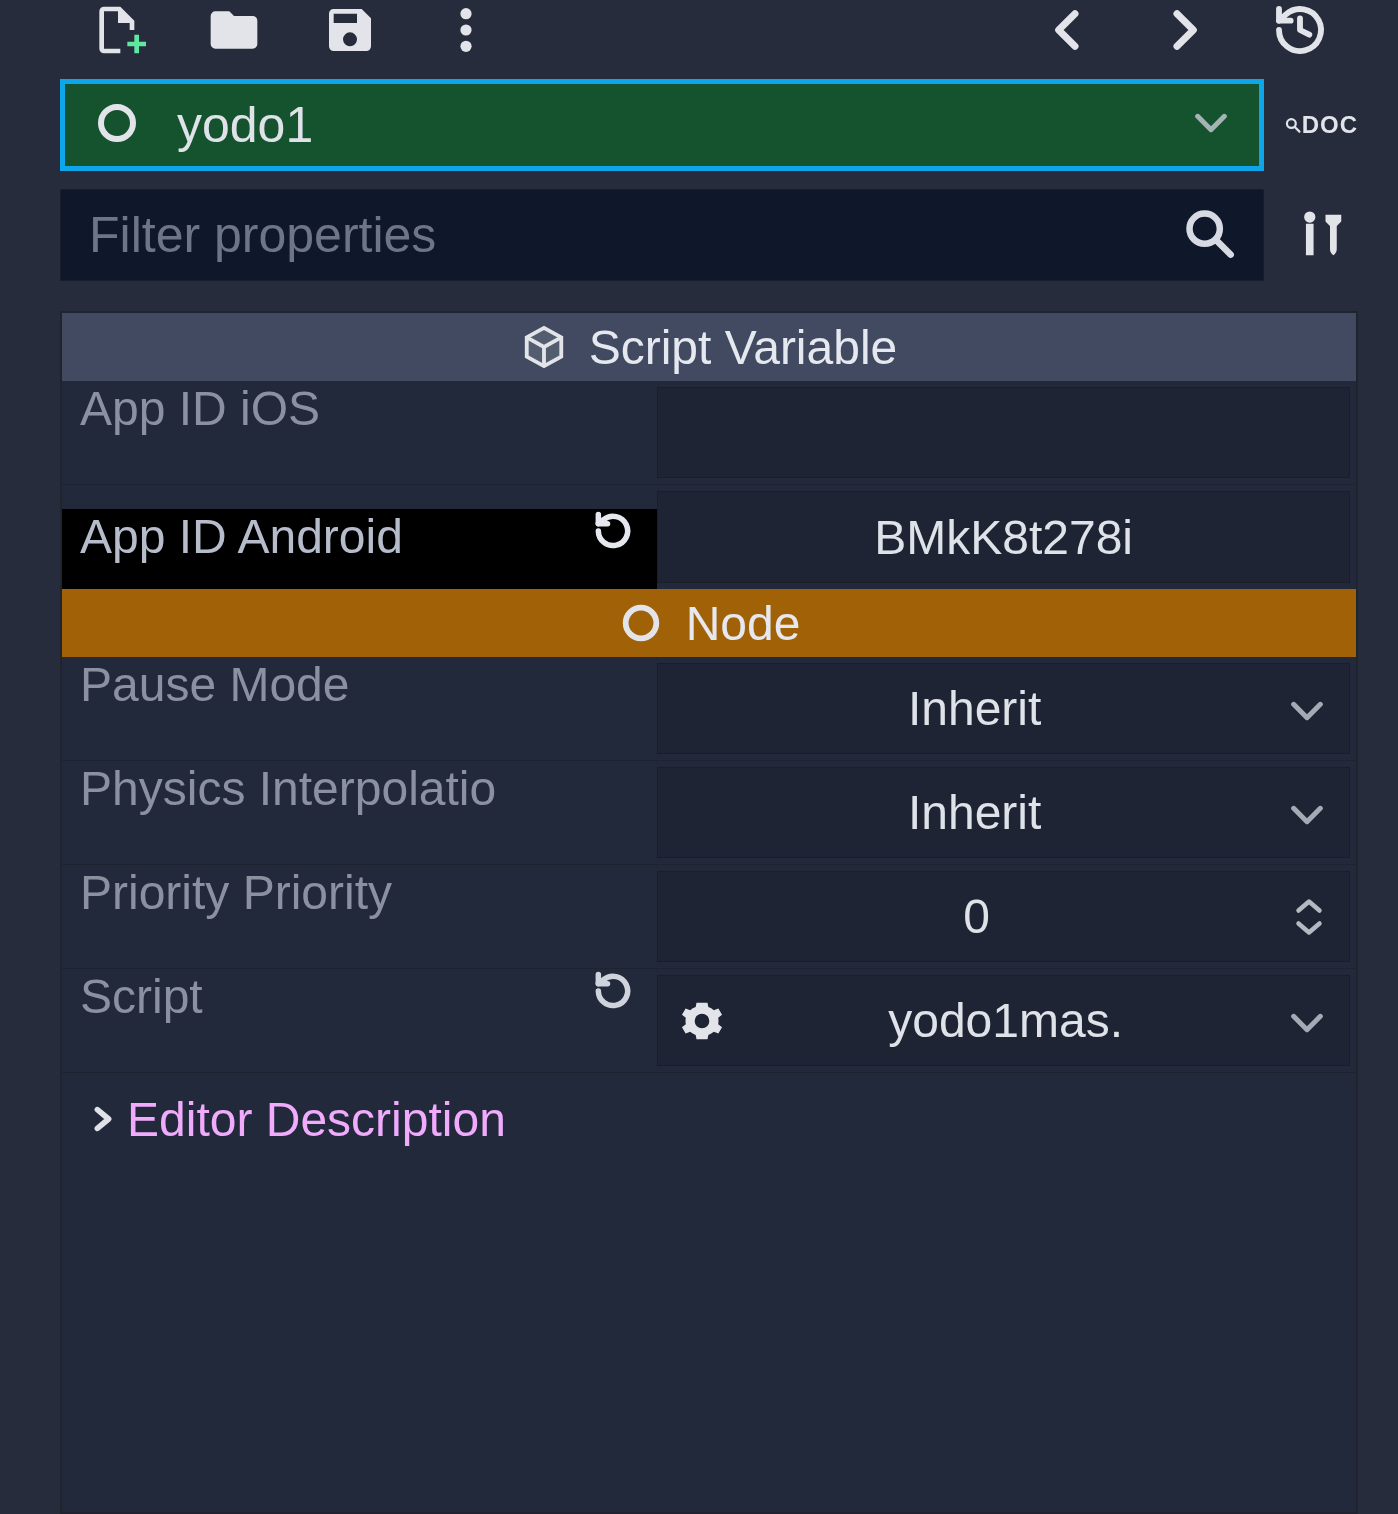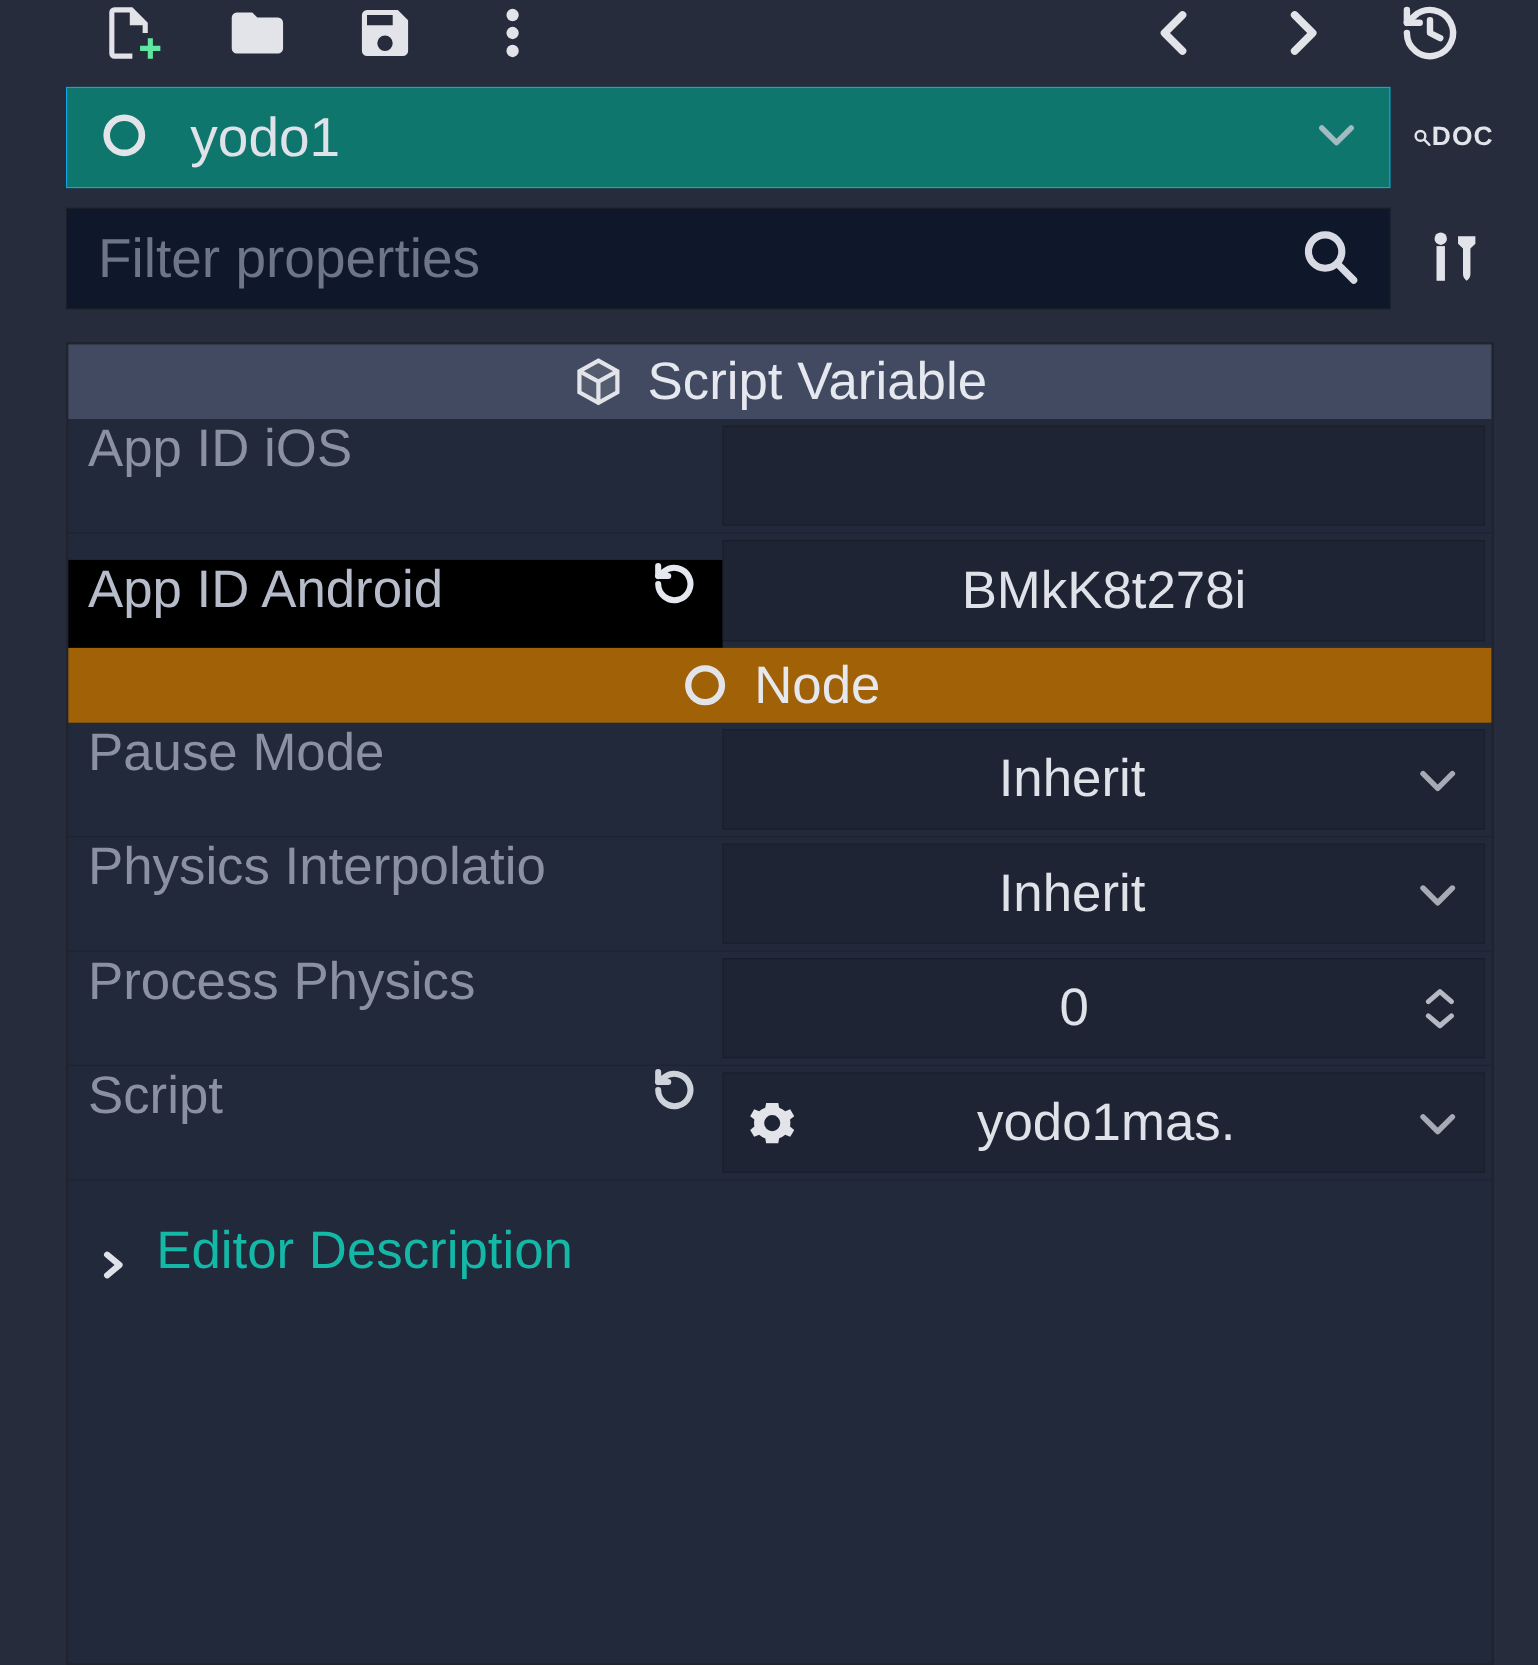--- a/index.html
+++ b/index.html
@@ -36,22 +36,22 @@
   
   .node-row {
     display: flex;
     gap: 20px;
     align-items: center;
     margin-top: 4px;
   }
   .node-selector {
     flex: 1;
     height: 92px;
-    background: #0f766e;
-    border: 1px solid #0ea5e9;
+    background: #14532d;
+    border: 5px solid #0ea5e9;
     display: flex;
     align-items: center;
     padding: 0 28px;
     gap: 36px;
   }
   .node-selector .node-icon svg { width: 48px; height: 48px; }
   .node-selector .node-name {
     flex: 1;
     font-size: 50px;
     font-weight: 400;
@@ -162,25 +162,25 @@
   .prop-value .spinner svg { width: 36px; height: 20px; opacity:.85; }
   .prop-value.center { justify-content: center; }
   .prop-value .num { flex: 1; text-align: center; }
   .script-val {
     display: flex; align-items: center; gap: 8px;
   }
   .script-val svg { width: 44px; height: 44px; }
   .expander {
     height: 92px;
     display: flex;
-    align-items: flex-end;
+    align-items: center;
     padding-left: 26px;
-    gap: 24px;
+    gap: 9px;
     font-size: 48px;
-    color: #14b8a6;
+    color: #f0abfc;
   }
   .expander svg { width: 30px; height: 30px; }
 </style>
 </head>
 <body>
 
 <div class="panel">
 
   <div class="toolbar">
     <div class="tb-icon">
@@ -332,21 +332,21 @@
         <span class="arrow">
           <svg viewBox="0 0 24 16" fill="none" stroke="#c8ccd6" stroke-width="3" stroke-linecap="round" stroke-linejoin="round">
               <polyline points="4 4 12 12 20 4"></polyline>
             </svg>
         </span>
       </div>
     </div>
 
     <div class="prop-row">
       <div class="prop-label">
-        <span class="txt">Process Physics</span>
+        <span class="txt">Priority Priority</span>
       </div>
       <div class="prop-value input-like center">
         <span class="num">0</span>
         <span class="spinner">
           <svg viewBox="0 0 24 12" fill="none" stroke="#cfd3dc" stroke-width="3" stroke-linecap="round" stroke-linejoin="round">
               <polyline points="5 9 12 3 19 9"></polyline>
             </svg>
           <svg viewBox="0 0 24 12" fill="none" stroke="#cfd3dc" stroke-width="3" stroke-linecap="round" stroke-linejoin="round">
               <polyline points="5 3 12 9 19 3"></polyline>
             </svg>

